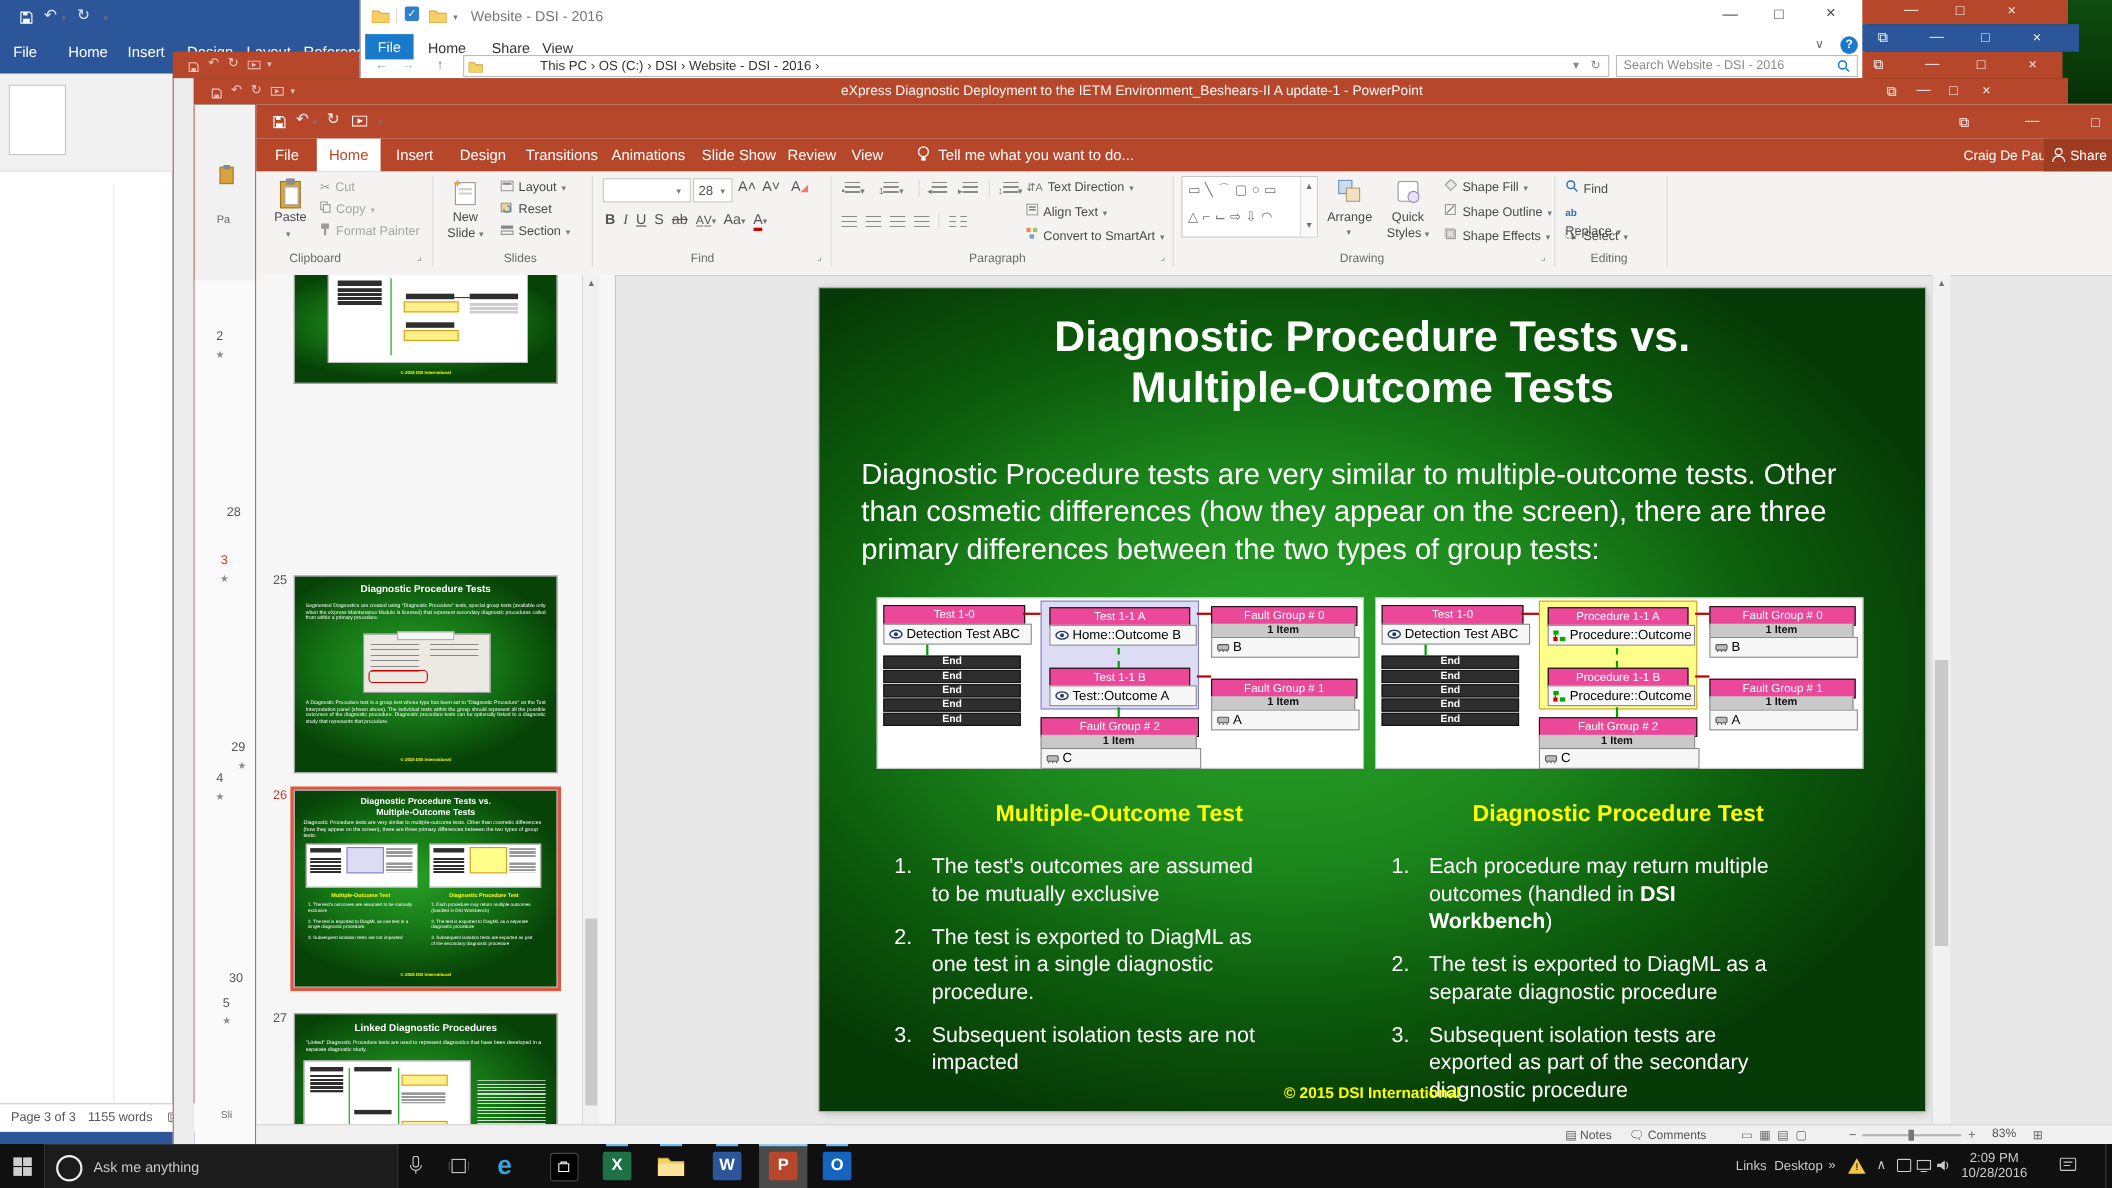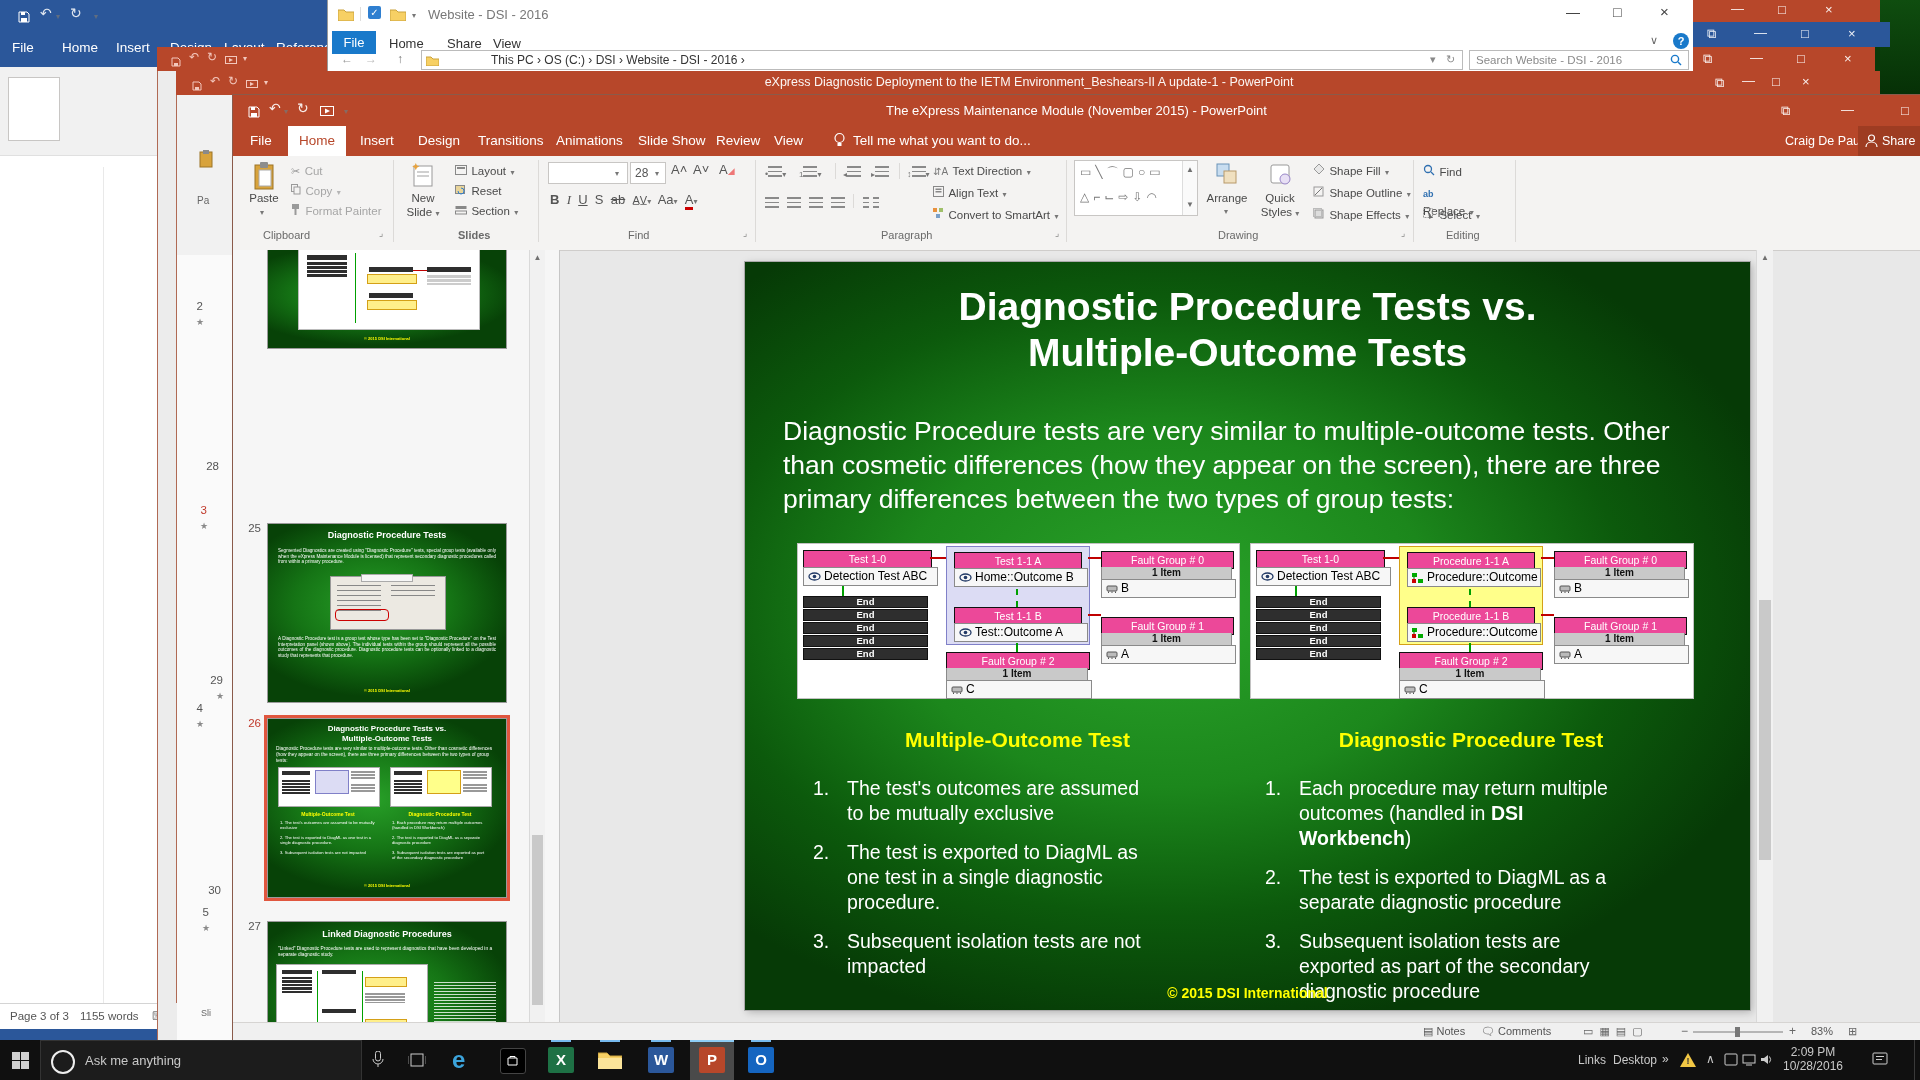--- a/index.html
+++ b/index.html
@@ -218,21 +218,20 @@
           </svg></span>
       <span class="a w" style="left:36px;top:5px;font-size:14px;opacity:.9;">↶</span>
       <span class="a dd w" style="left:51px;top:12px;opacity:.75;">▾</span>
       <span class="a w" style="left:64px;top:5px;font-size:14px;opacity:.9;">↻</span>
       <span class="a" style="left:87px;top:9px;">
         <svg width="14" height="12">
             <rect x="0.5" y="0.5" width="13" height="9" fill="none" stroke="#fff"></rect>
             <path d="M5 2.5l5 2.5-5 2.5z" fill="#fff"></path>
           </svg></span>
       <span class="a dd w" style="left:111px;top:12px;opacity:.75;">▾</span>
-      <div class="a w" style="left:0;top:8px;width:1687px;text-align:center;font-size:13px;">The eXpress Maintenance Module (November 2015) - PowerPoint</div>
       <span class="a ctl" style="left:1548px;top:8px;">⧉</span>
       <span class="a ctl" style="left:1608px;top:7px;">—</span>
       <span class="a ctl" style="left:1668px;top:8px;">□</span>
     </div>
 
     <div class="a orange" style="left:0;top:31px;width:1687px;height:30px;">
       <span class="a ptab" style="left:17px;top:7px;">File</span>
       <div class="a home-sel" style="left:55px;top:0;width:58px;height:30px;">Home</div>
       <span class="a ptab" style="left:127px;top:7px;">Insert</span>
       <span class="a ptab" style="left:185px;top:7px;">Design</span>
@@ -295,21 +294,21 @@
             <rect x="2" y="2" width="8" height="2" fill="#888"></rect>
           </svg> <span class="ritem">Layout</span> <span class="dd">▾</span></div>
       <div class="a" style="left:222px;top:25px;"><svg width="12" height="10">
             <rect x="0.5" y="0.5" width="9" height="8" fill="#e8d49a" stroke="#888"></rect>
             <path d="M6 3a3 3 0 1 1-3 3" fill="none" stroke="#2f7fd0"></path>
           </svg> <span class="ritem">Reset</span></div>
       <div class="a" style="left:222px;top:45px;"><svg width="12" height="10">
             <rect x="0.5" y="1" width="11" height="3" fill="#888"></rect>
             <rect x="0.5" y="6" width="11" height="3" fill="none" stroke="#888"></rect>
           </svg> <span class="ritem">Section</span> <span class="dd">▾</span></div>
-      <div class="a glabel" style="left:225px;top:73px;font-weight:bold;">Slides</div>
+      <div class="a glabel" style="left:225px;top:73px;">Slides</div>
       <div class="a sep" style="left:305px;top:4px;height:82px;"></div>
 
       <div class="a box" style="left:315px;top:6px;width:78px;height:20px;">
           <span class="a dd" style="left:66px;top:6px;">▾</span>
         </div>
       <div class="a box" style="left:397px;top:6px;width:34px;height:20px;">
         <span class="a" style="left:4px;top:3px;font-size:12px;color:#555;">28</span>
         <span class="a dd" style="left:24px;top:6px;">▾</span>
         </div>
       <span class="a" style="left:438px;top:6px;font-size:13px;color:#555;">A˄</span>

